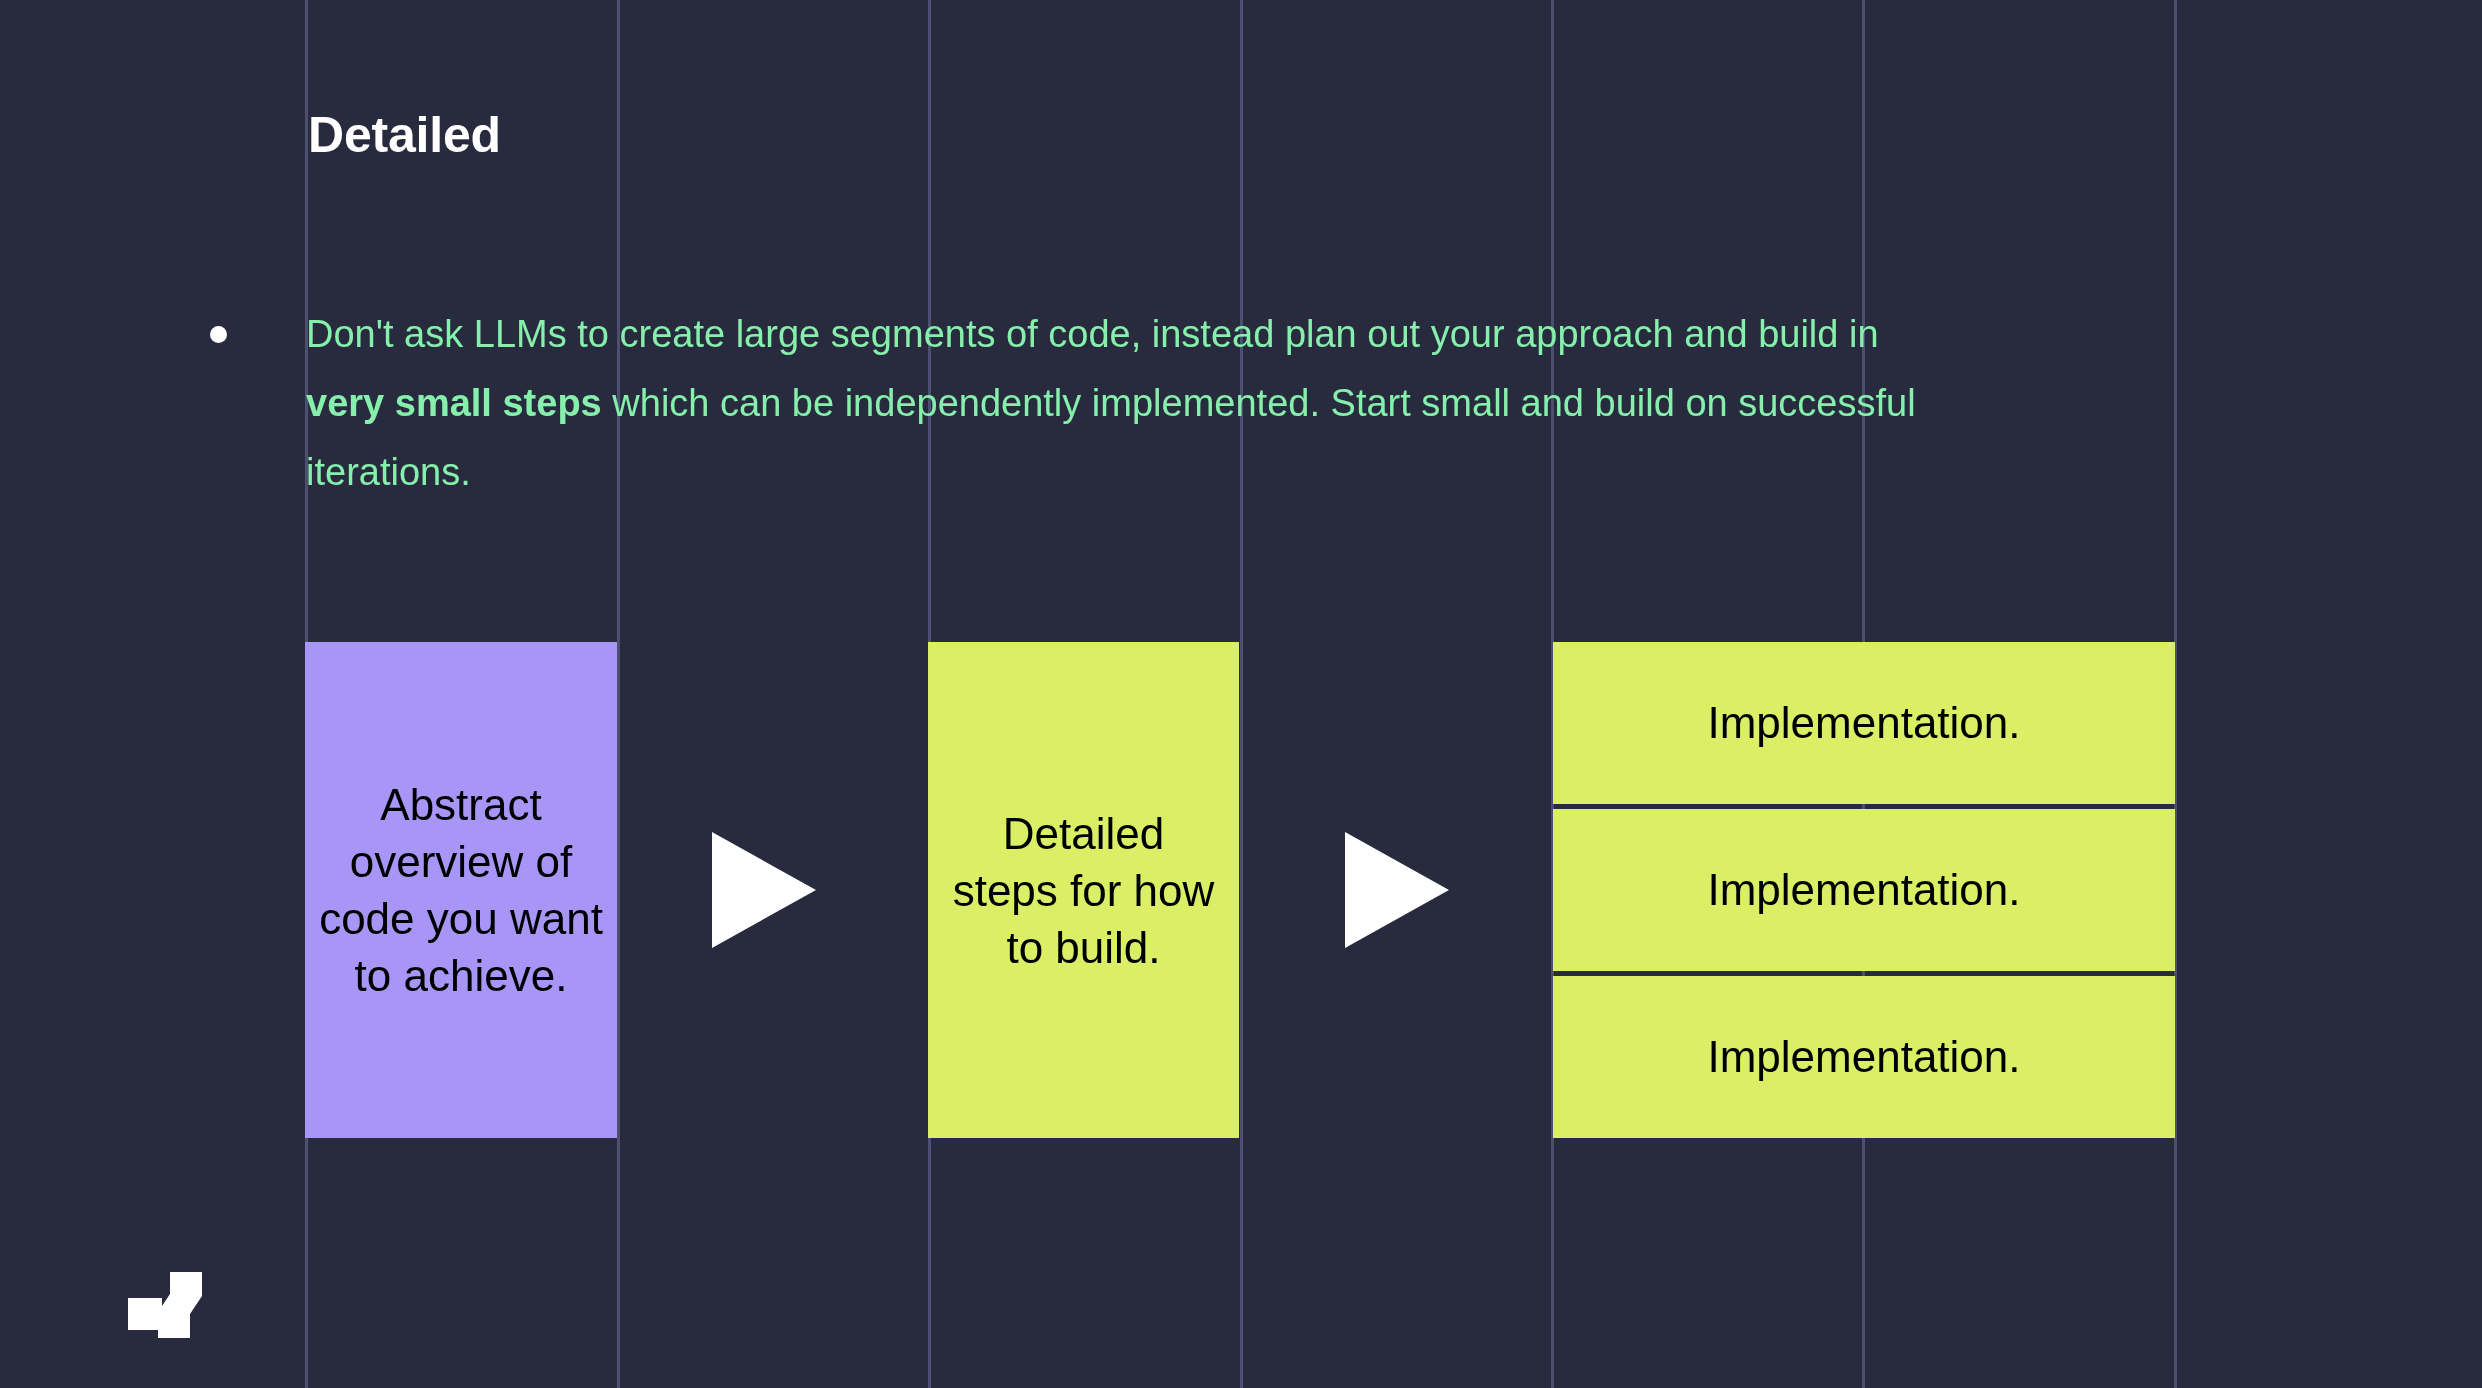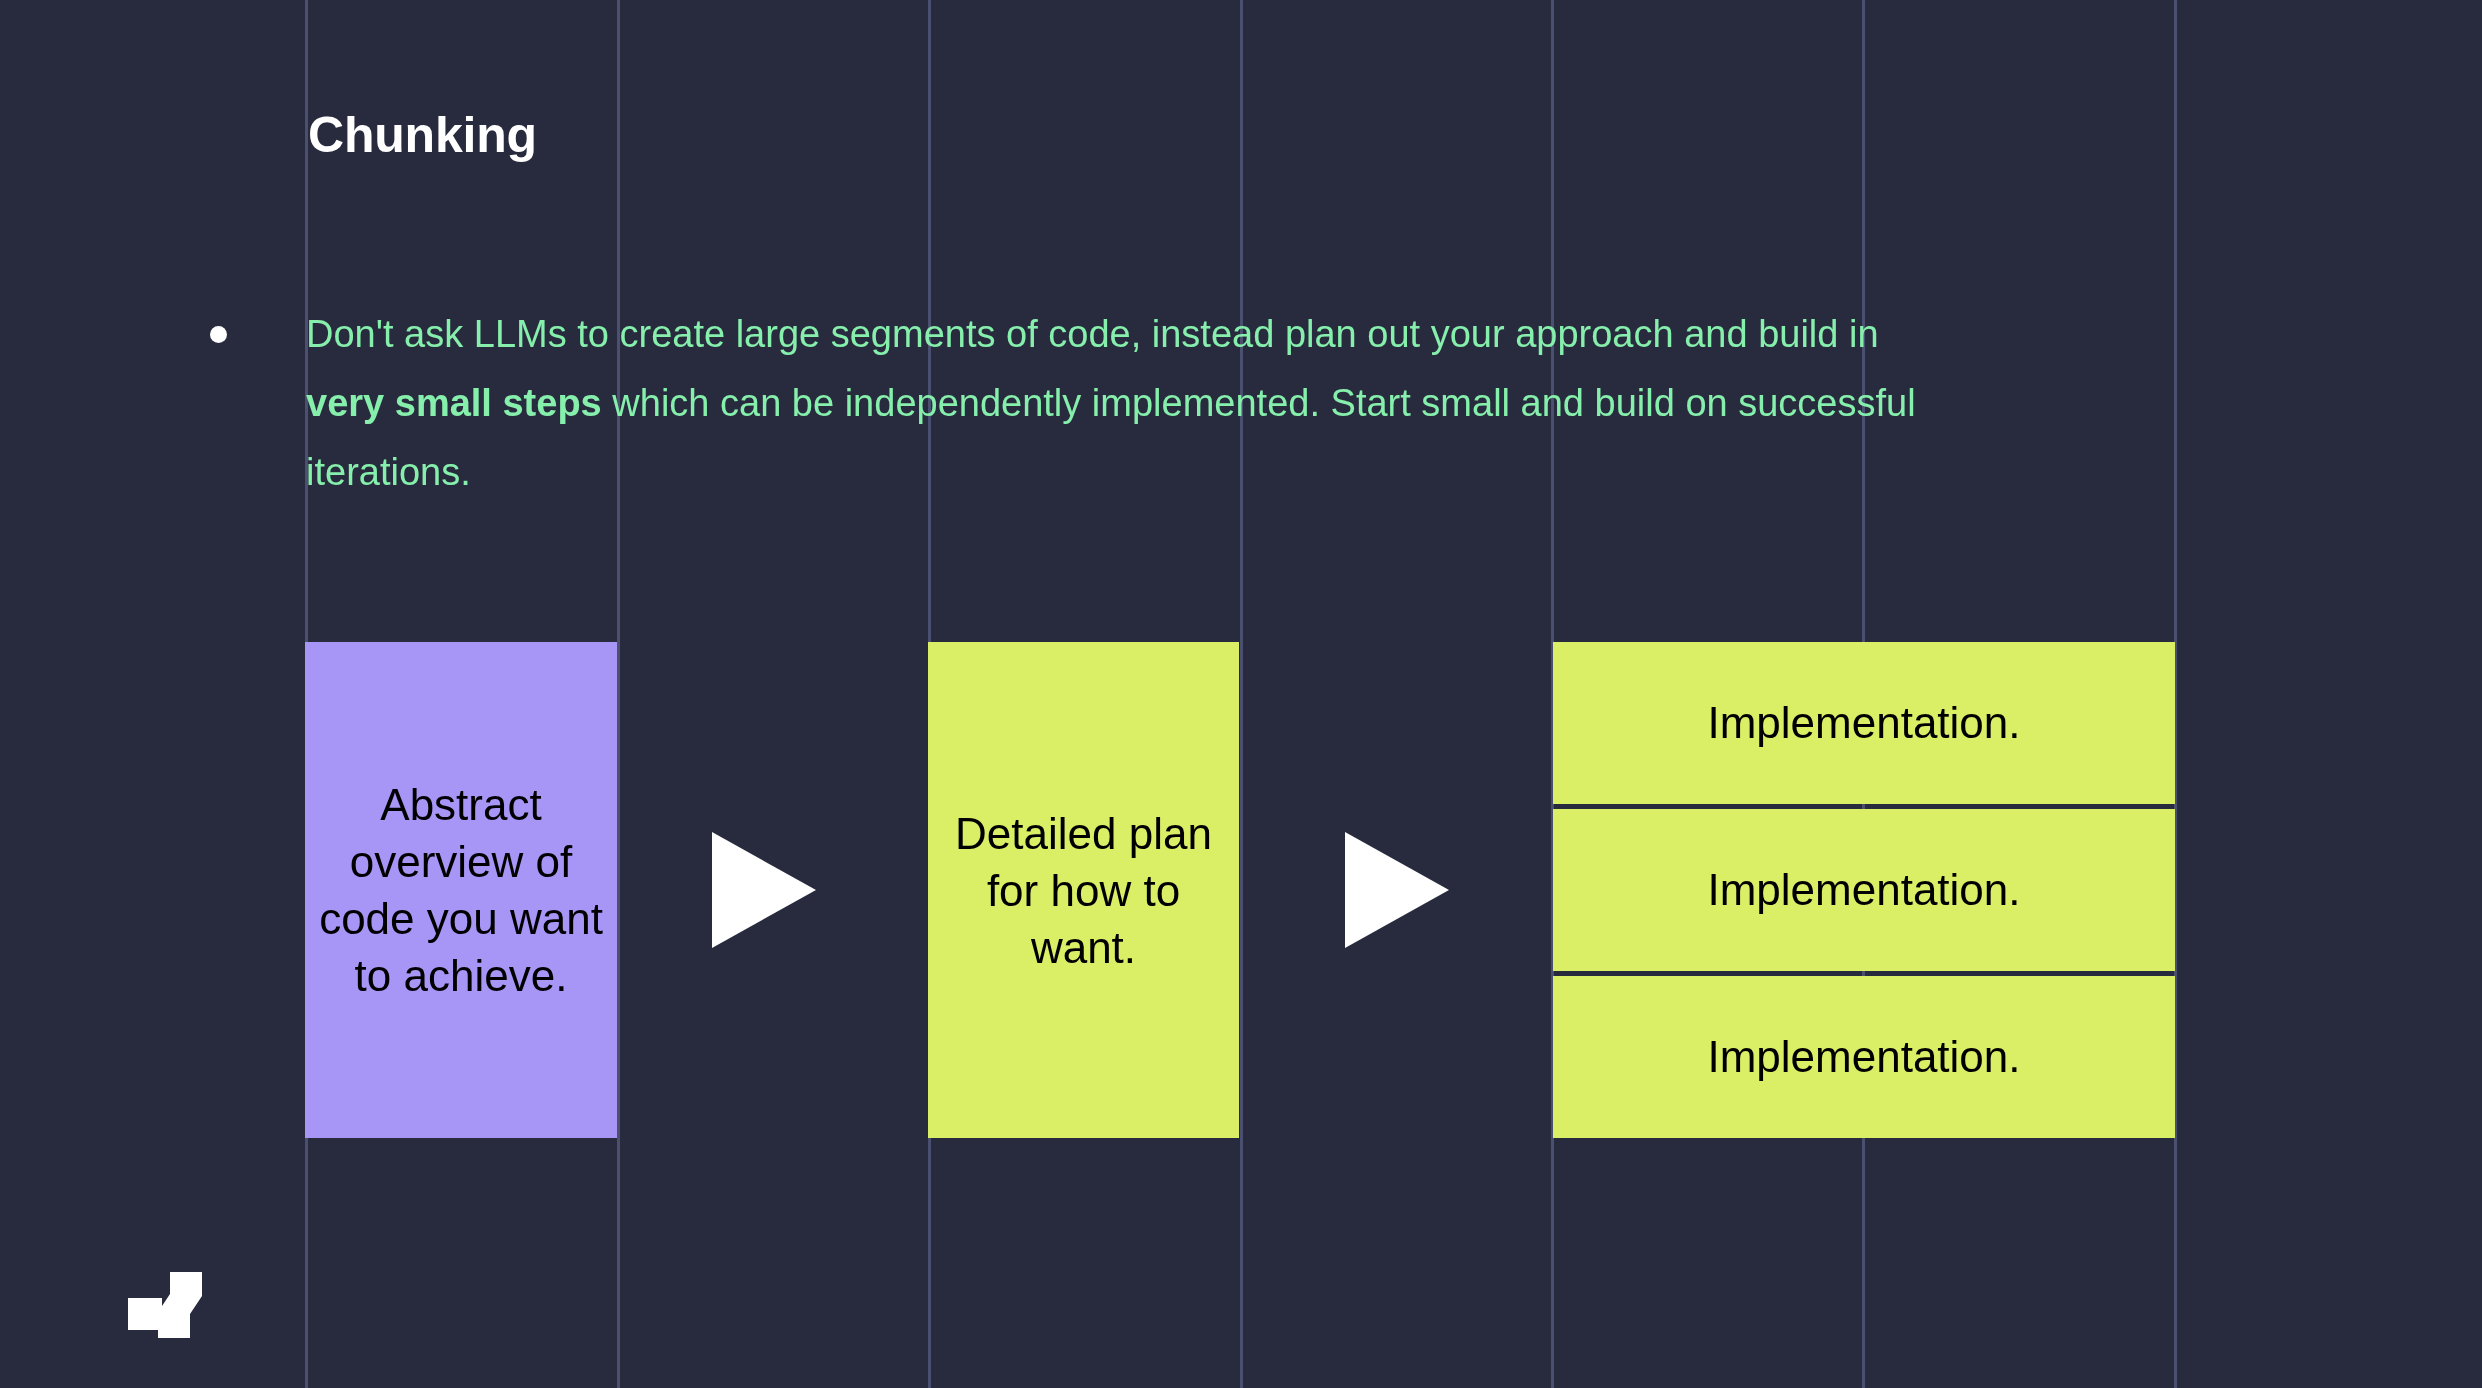--- a/index.html
+++ b/index.html
@@ -144,37 +144,37 @@
   <div id="grid">
       <div class="gridline" style="left: 305px; background: rgb(76, 80, 112);"></div>
       <div class="gridline" style="left: 617px; background: rgb(76, 80, 112);"></div>
       <div class="gridline" style="left: 928px; background: rgb(76, 80, 112);"></div>
       <div class="gridline" style="left: 1240px; background: rgb(76, 80, 112);"></div>
       <div class="gridline" style="left: 1551px; background: rgb(76, 80, 112);"></div>
       <div class="gridline" style="left: 1862px; background: rgb(76, 80, 112);"></div>
       <div class="gridline" style="left: 2174px; background: rgb(76, 80, 112);"></div>
     </div>
 
-  <div id="title">Chunking</div>
+  <div id="title">Detailed</div>
 
   <div id="bullet-block">
     <div id="bullet-dot"></div>
     <div id="bullet-text">
       <span>Don't ask LLMs to create large segments of code, instead plan out your approach and build in </span><b>very small steps</b><span> which can be independently implemented. Start small and build on successful iterations.</span>
     </div>
   </div>
 
   <div class="box" id="box-abstract" style="background: rgb(168, 150, 247);">
     <span>Abstract overview of code you want to achieve.</span>
   </div>
 
   <div class="arrow" id="arrow-1"></div>
 
   <div class="box" id="box-plan" style="background: rgb(218, 239, 102);">
-    <span>Detailed plan for how to want.</span>
+    <span>Detailed steps for how to build.</span>
   </div>
 
   <div class="arrow" id="arrow-2"></div>
 
   <div id="impl-stack">
     <div class="impl-box" style="background: rgb(218, 239, 102);">
       <span>Implementation.</span>
     </div>
     <div class="impl-box" style="background: rgb(218, 239, 102);">
       <span>Implementation.</span>

